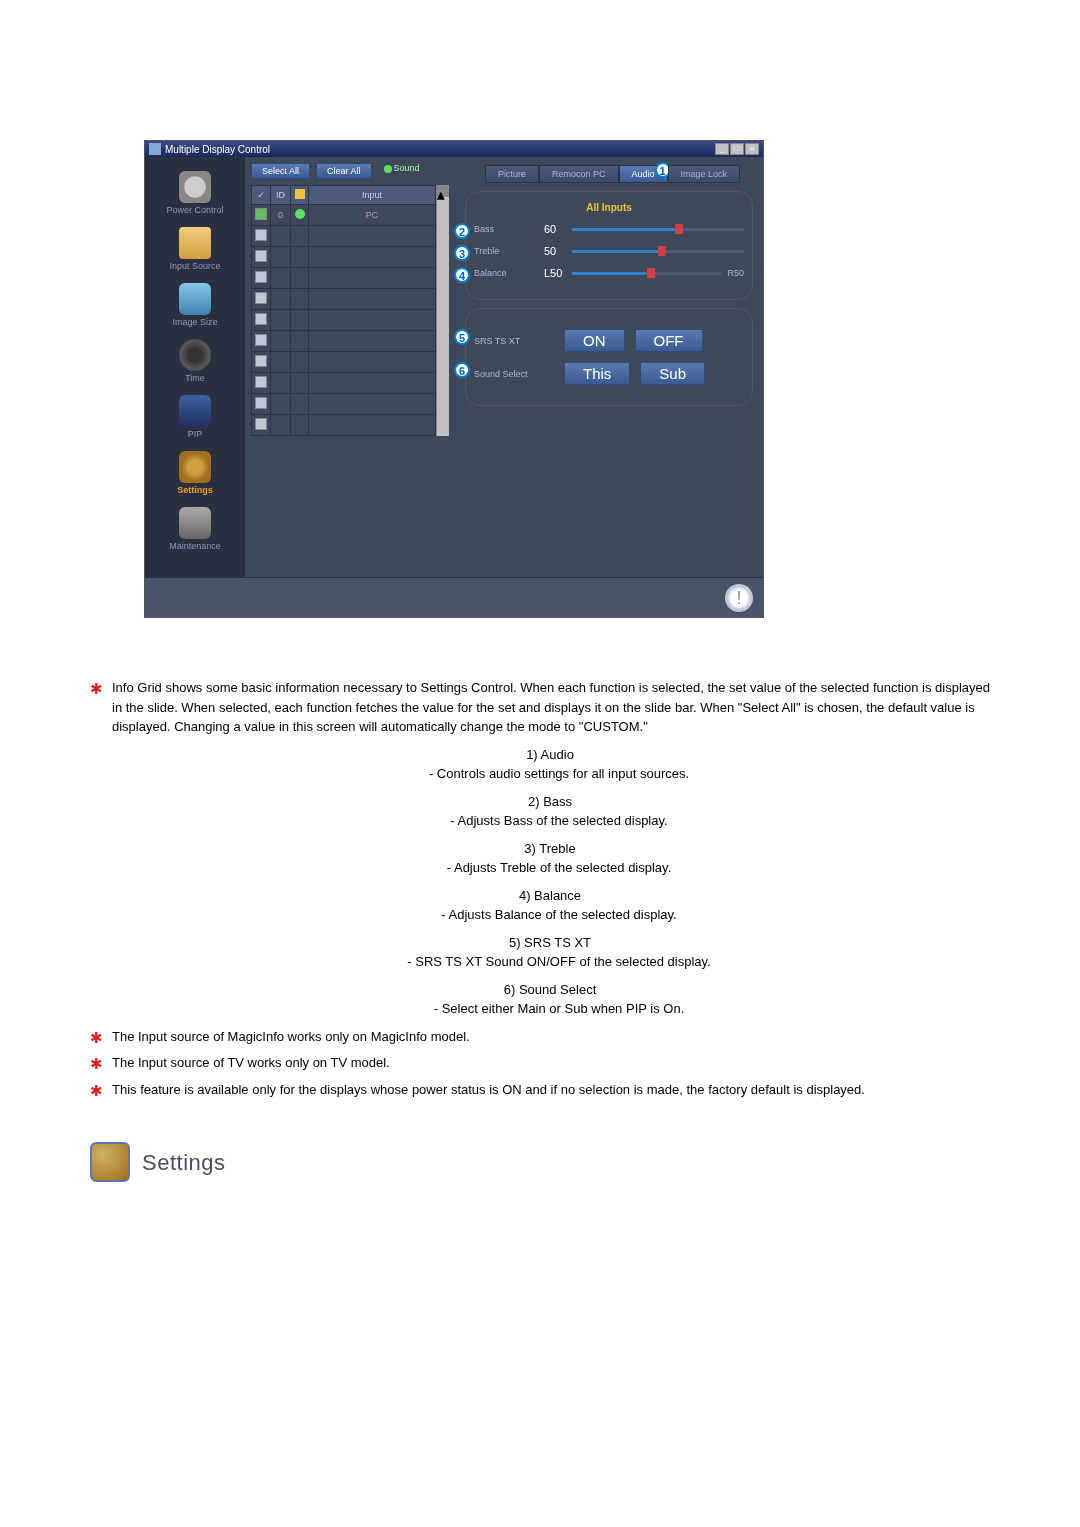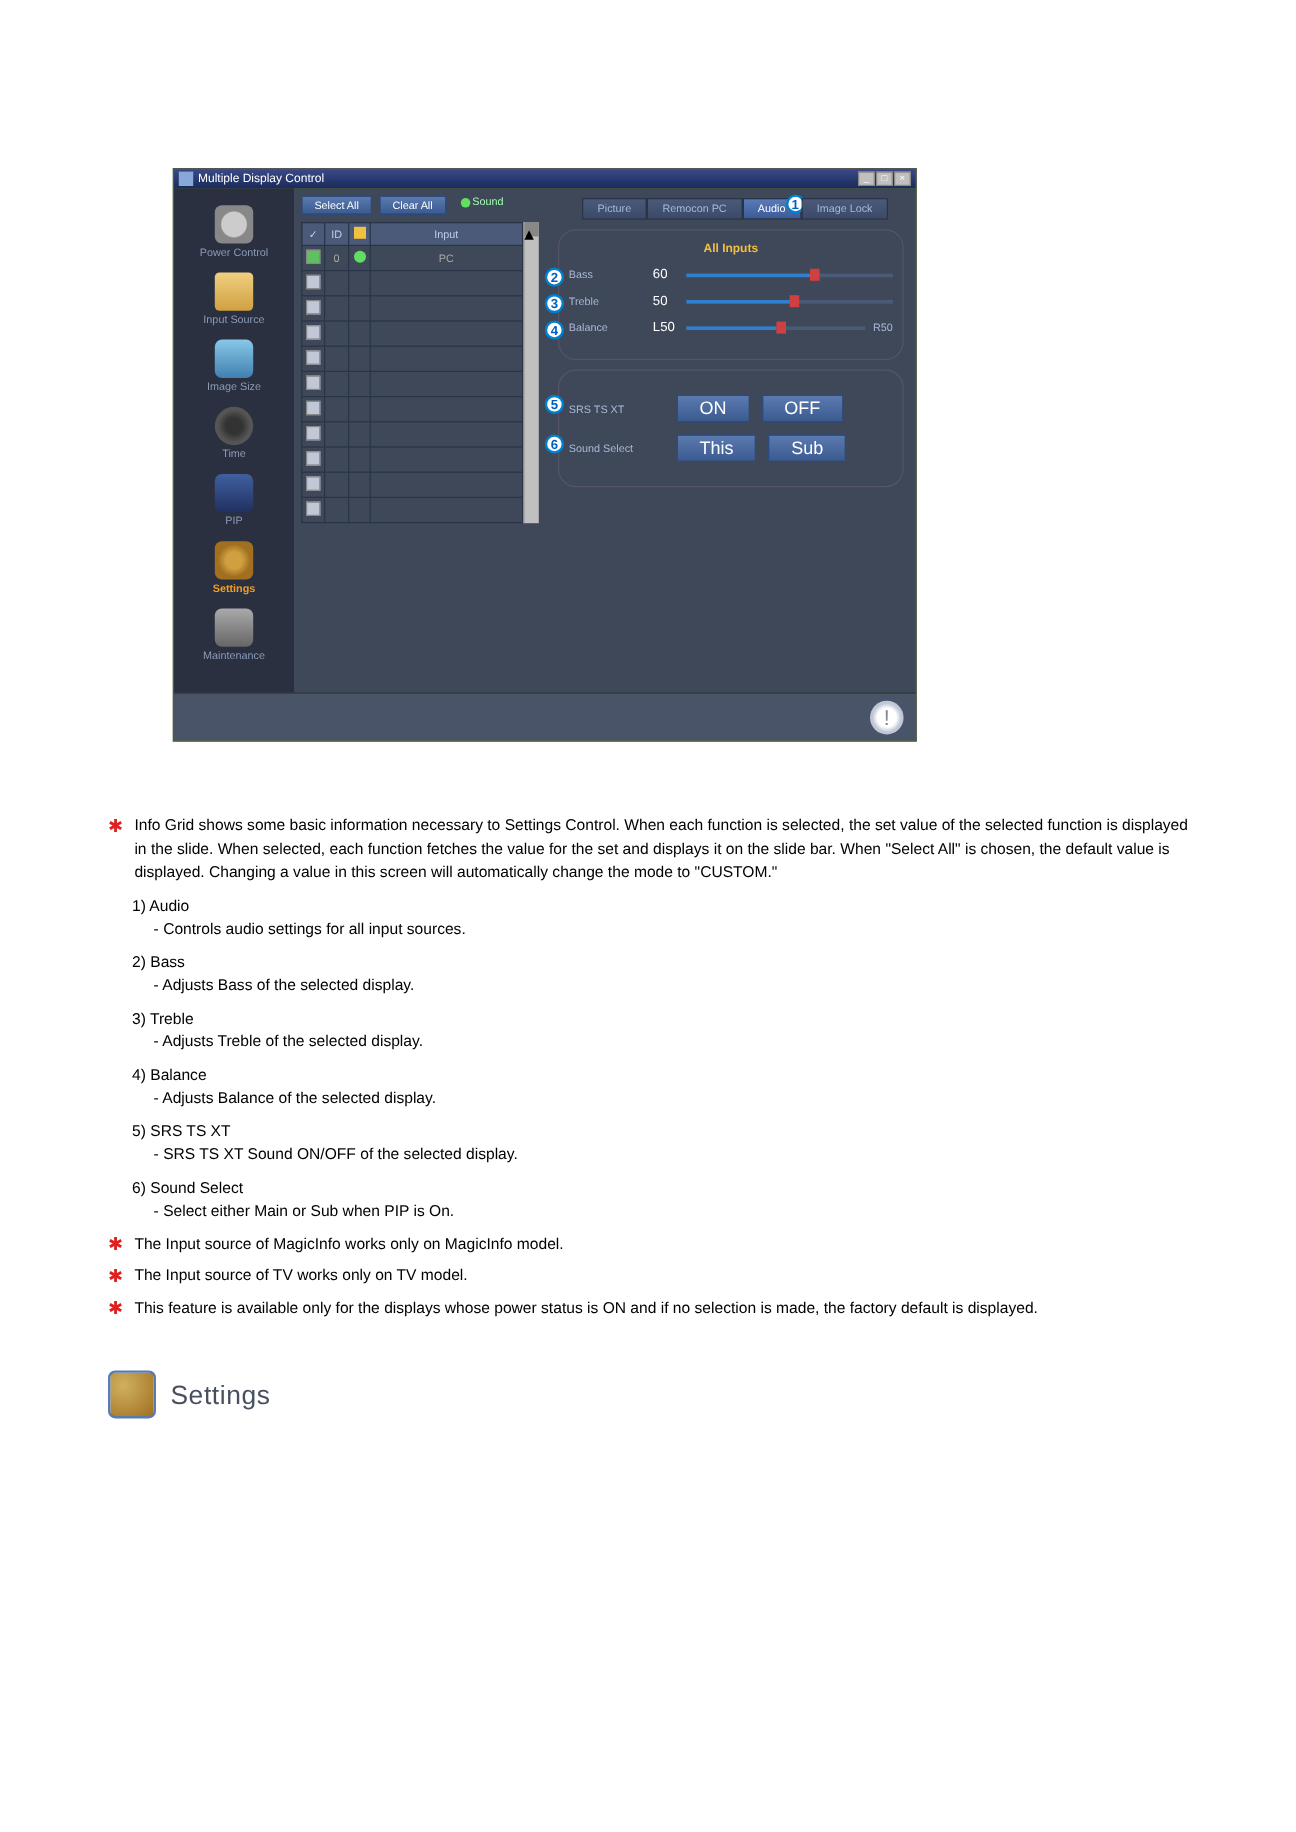--- a/index.html
+++ b/index.html
@@ -76,21 +76,21 @@
     .status-row { background: #4a5468; height: 40px; margin-top: auto; display: flex; align-items: center; justify-content: flex-end; padding: 0 10px; border-top: 1px solid #2a3040; }
     .info-icon { width: 28px; height: 28px; border-radius: 50%; background: radial-gradient(circle, #fff 40%, #c0c8d8 60%); color: #889; font-size: 18px; text-align: center; line-height: 28px; }
     
     
     .doc-content { margin-top: 60px; font-size: 13px; line-height: 1.5; }
     .star-line { display: flex; margin: 4px 0; }
     .star { color: #e02020; font-size: 15px; margin-right: 8px; flex-shrink: 0; width: 14px; }
     .star-text { flex: 1; }
     .bold-note { font-family: "Trebuchet MS", Arial, sans-serif; }
     
-    .num-list { list-style: none; margin: 8px 0 8px 20px; }
+    .num-list { list-style: none; margin: 8px 0 8px 20px; text-align: center; }
     .num-list li { margin: 8px 0; }
     .num-list .sub { margin-left: 18px; }
     
     .section-header { display: flex; align-items: center; margin-top: 40px; }
     .section-icon { width: 40px; height: 40px; background: radial-gradient(circle at 30% 30%, #d0b060, #a07020); border: 2px solid #5a7ab0; border-radius: 6px; margin-right: 12px; }
     .section-title { font-size: 22px; color: #485060; font-family: "Trebuchet MS", Arial, sans-serif; letter-spacing: 0.5px; }
   </style>
 </head>
 <body>
 

